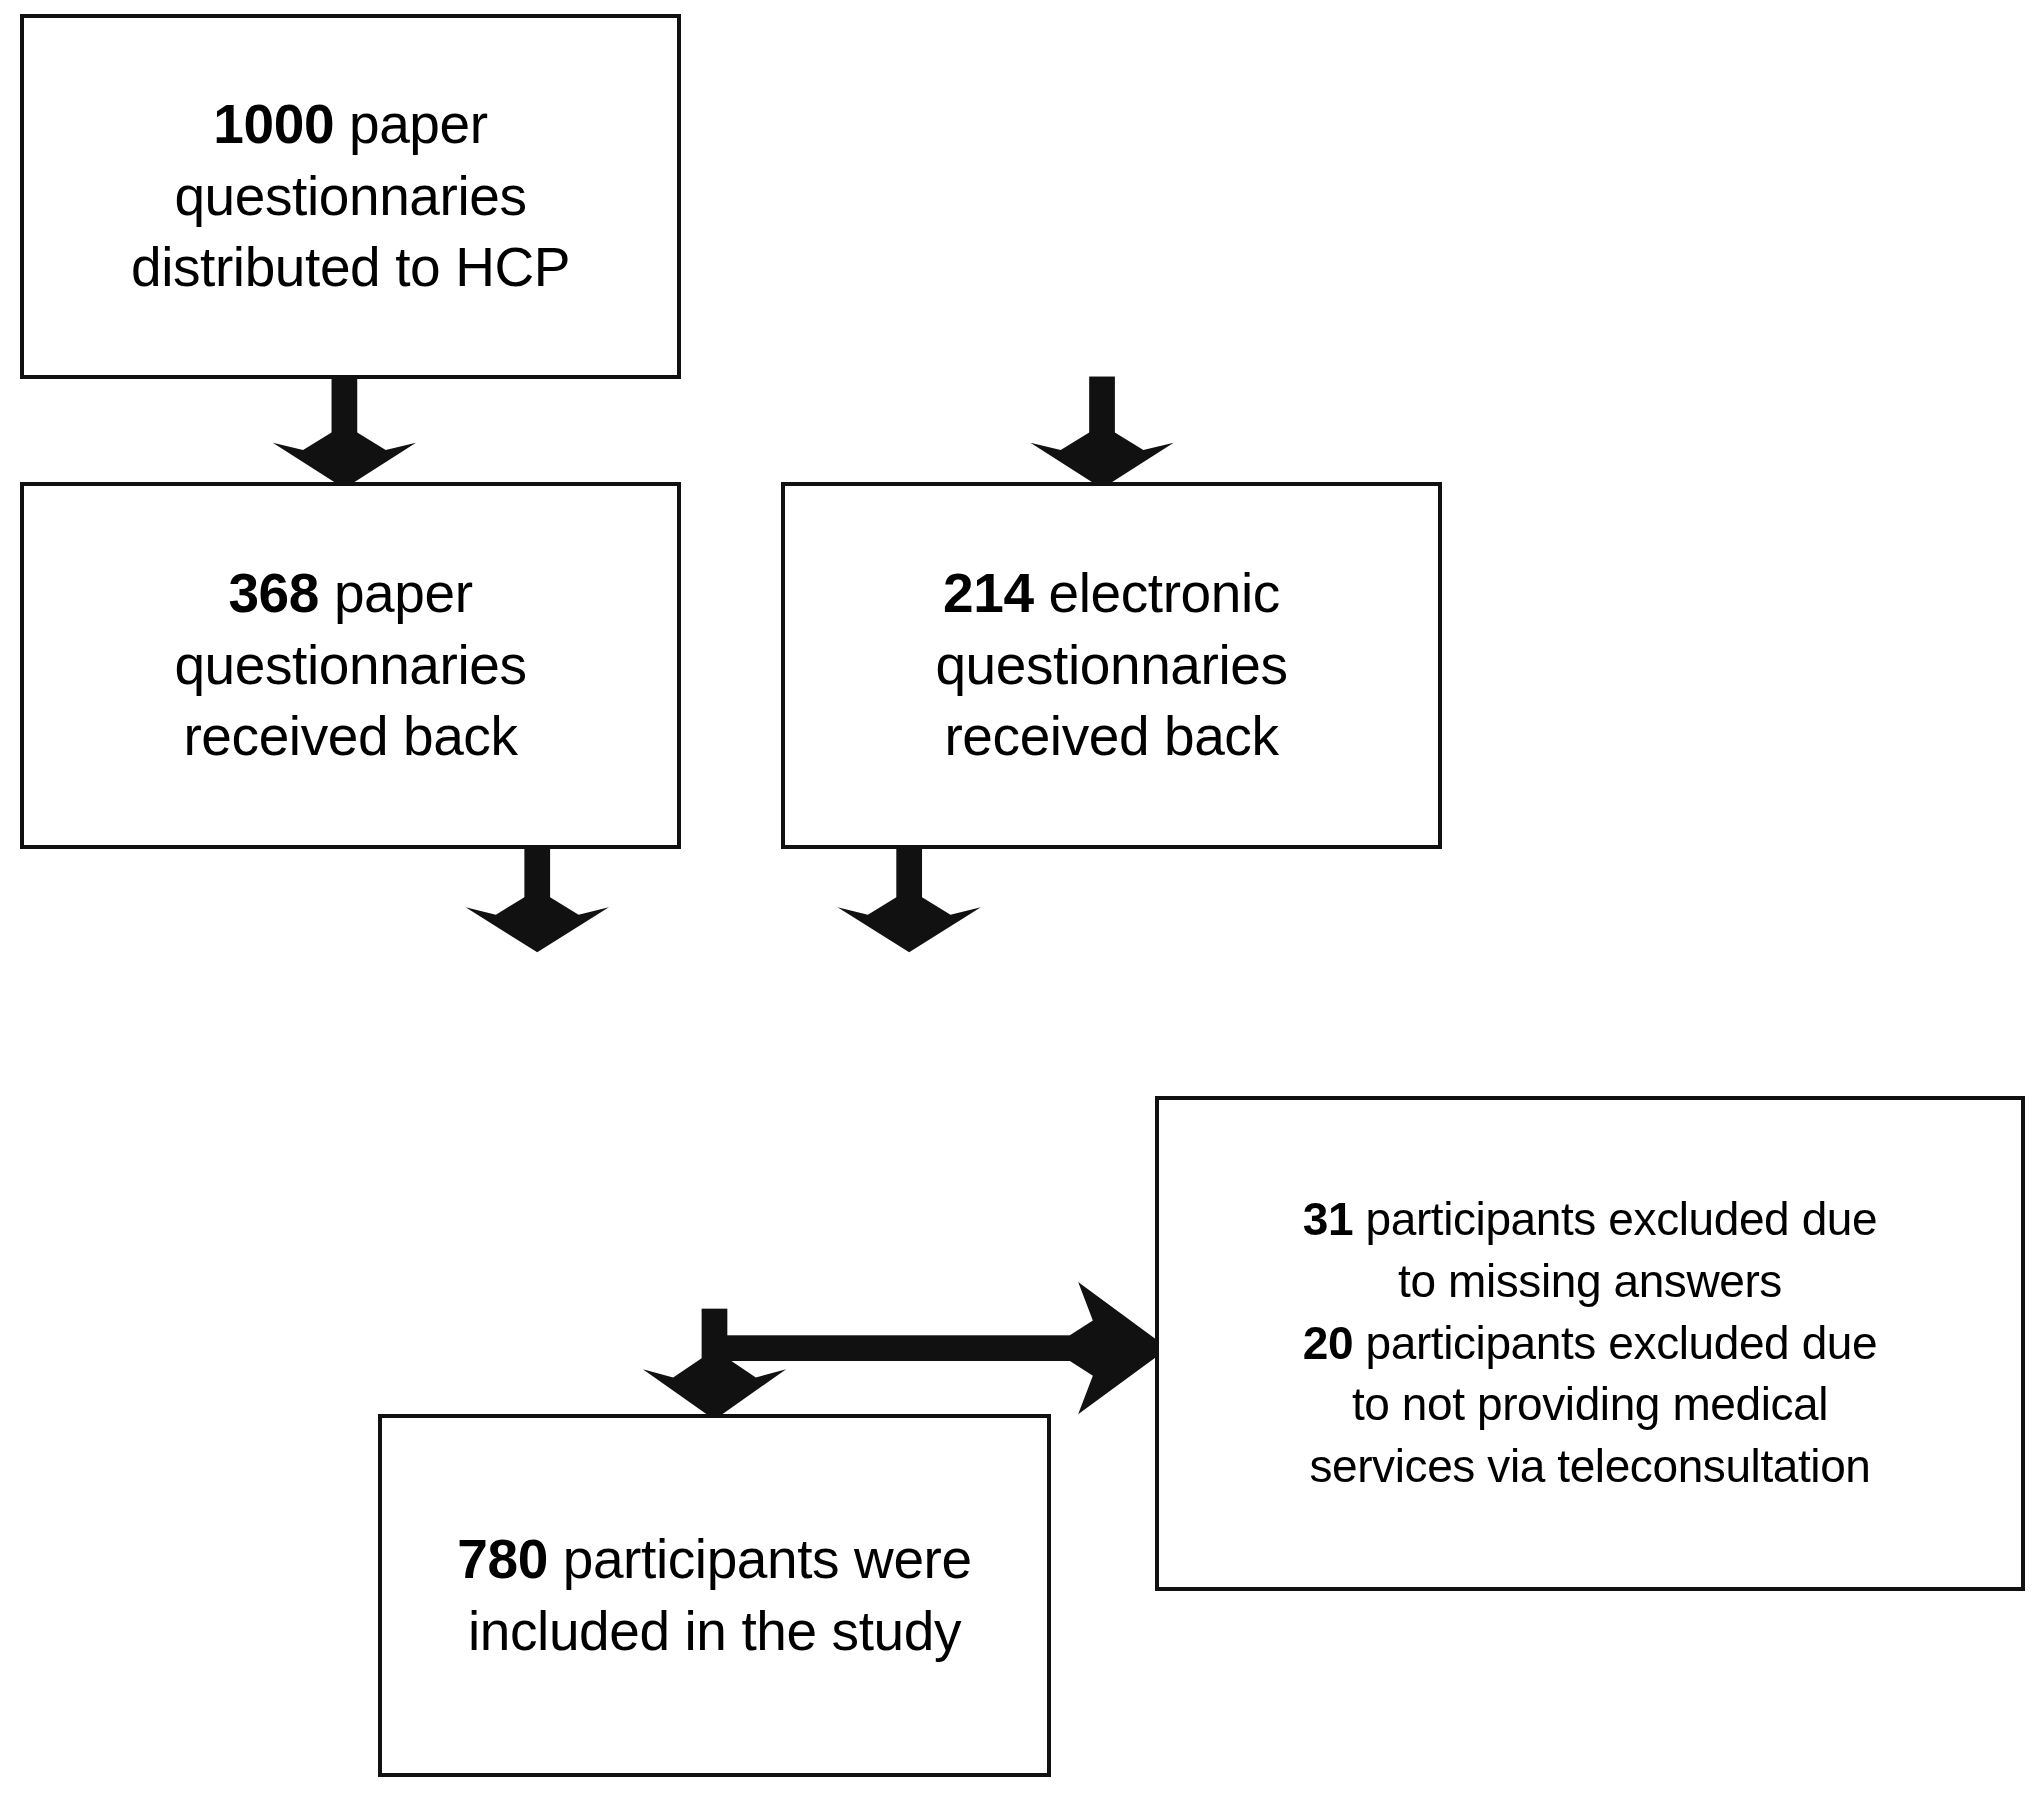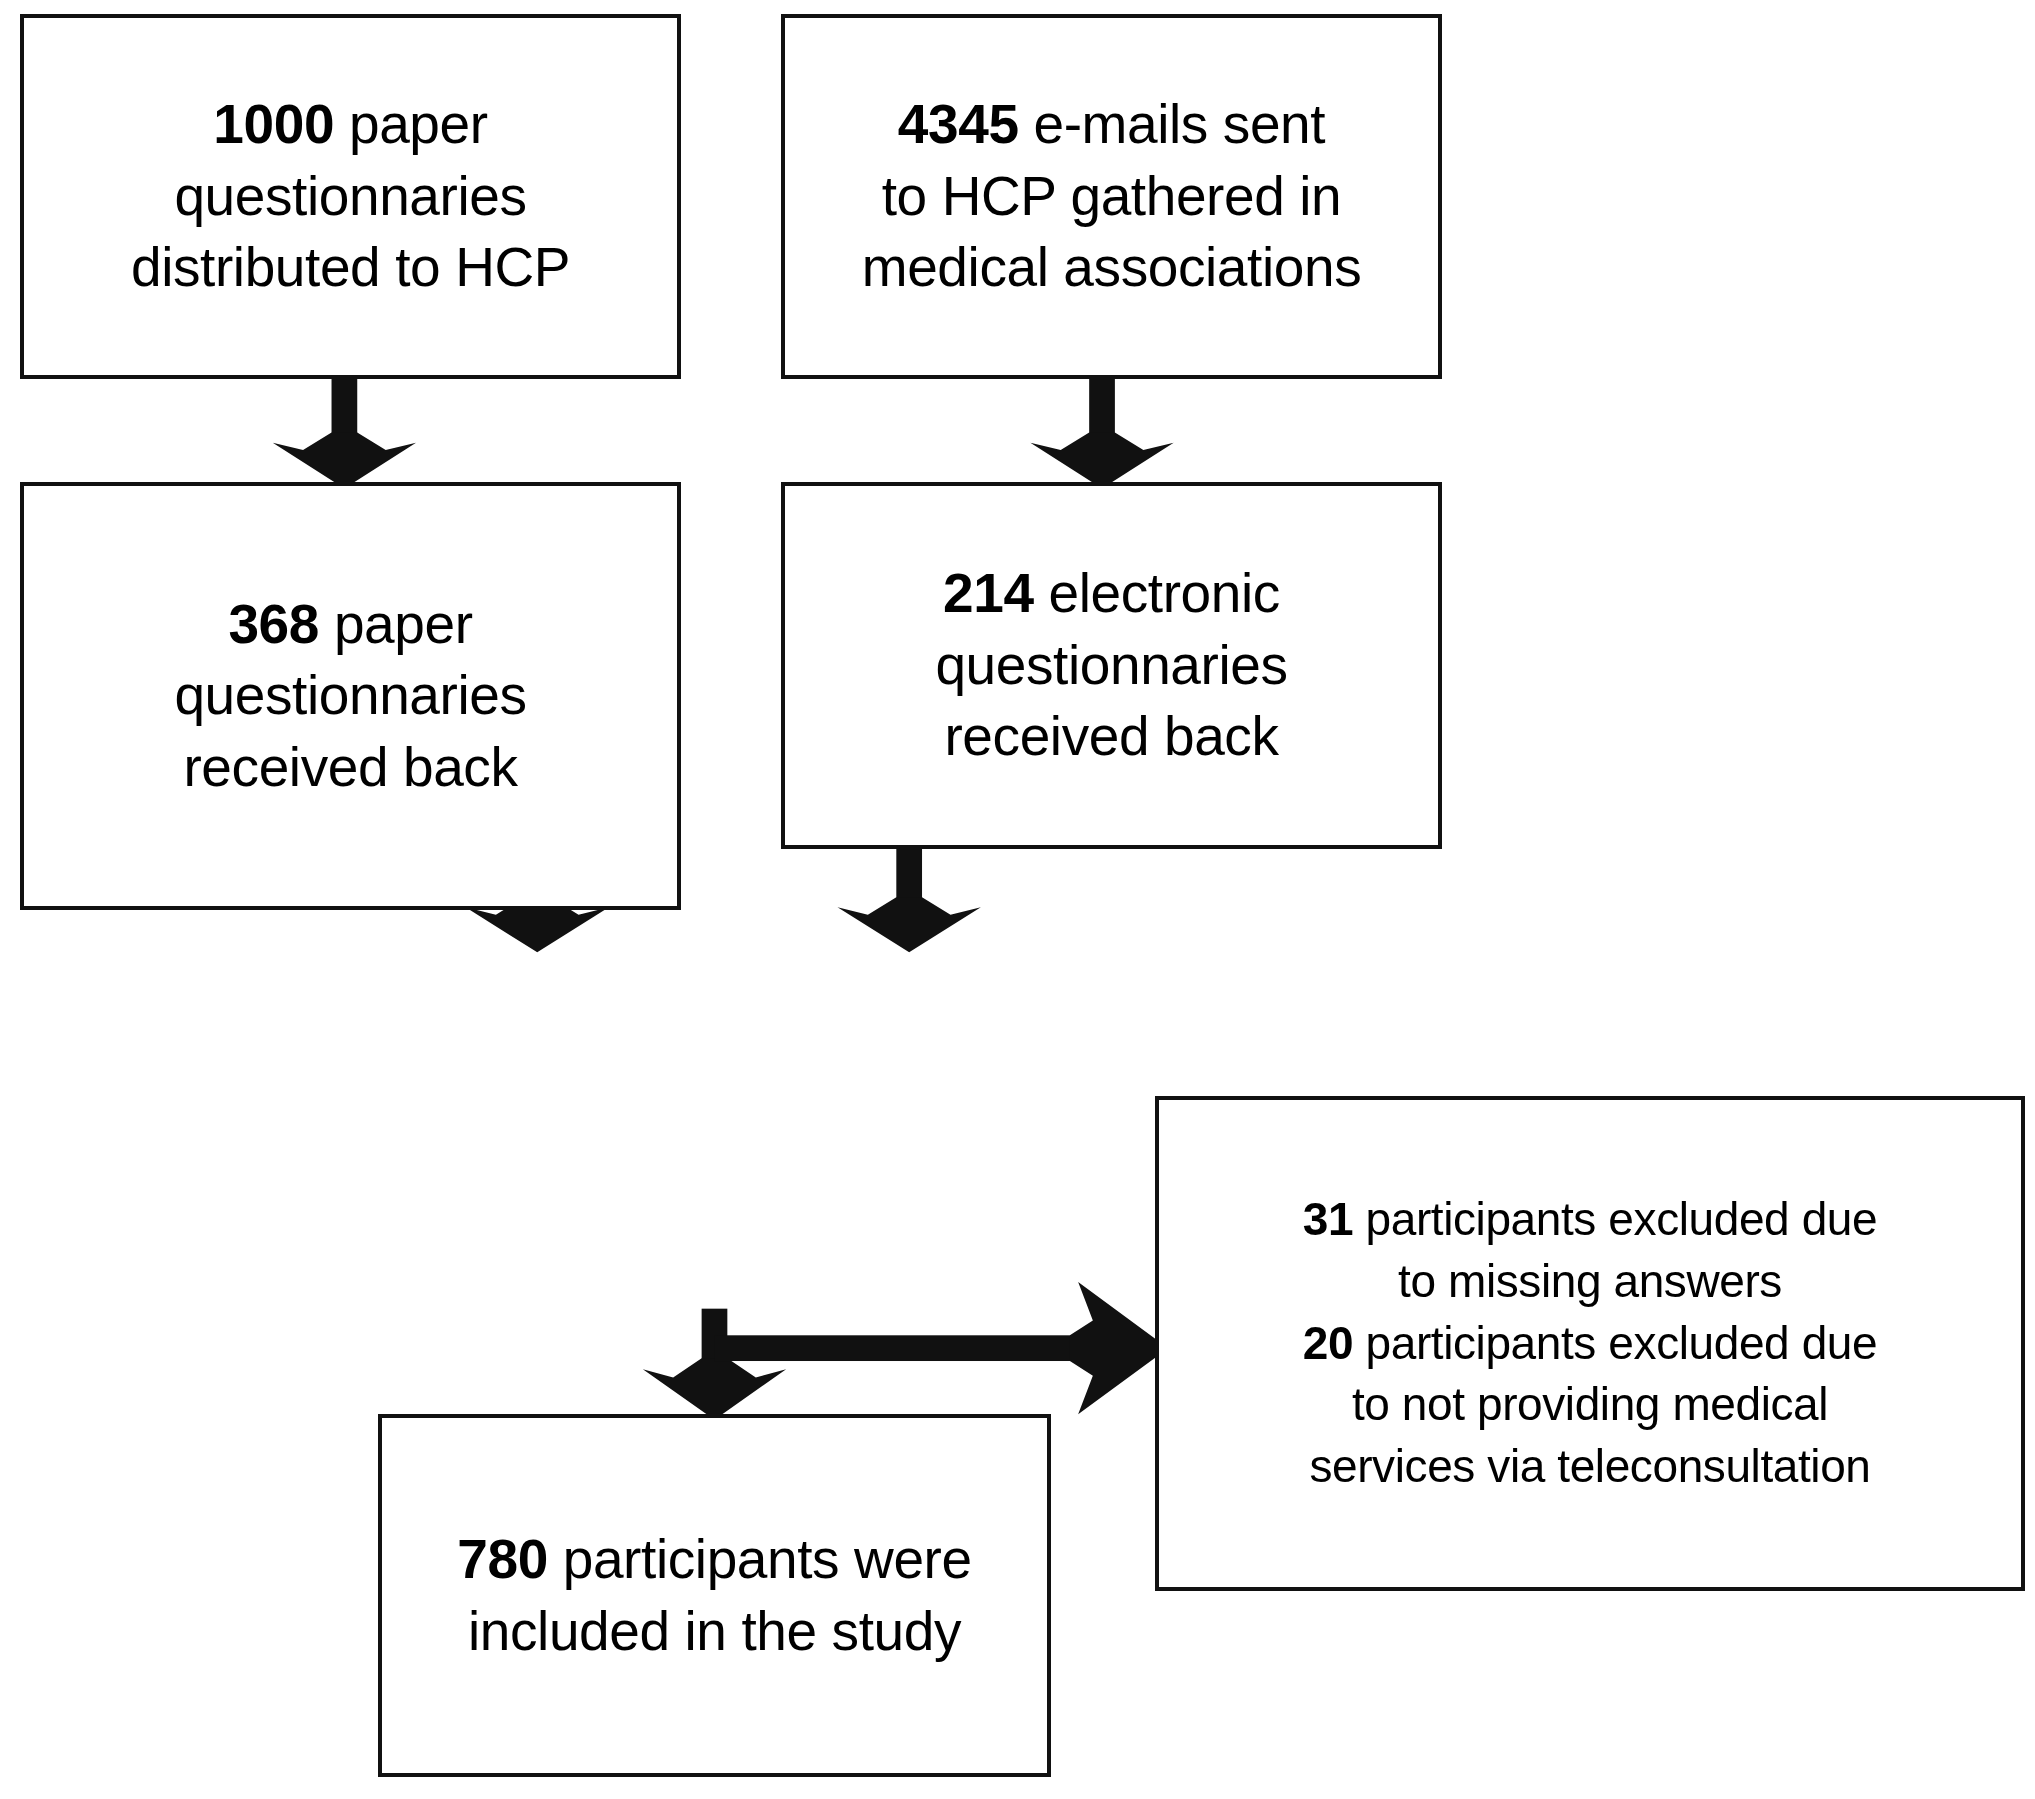--- a/index.html
+++ b/index.html
@@ -35,21 +35,21 @@
     font-size: 55px;
     letter-spacing: -0.4px;
     white-space: pre-line;
   }
   .node .num {
     font-weight: 700;
   }
   
   #node-paper-distributed { left: 20px;   top: 13.8px;   width: 661px;  height: 365px; }
   #node-emails-sent       { left: 781px;  top: 13.8px;   width: 661px;  height: 365px; }
-  #node-paper-received    { left: 20px;   top: 482px;  width: 661px;  height: 428px; }
+  #node-paper-received    { left: 20px;   top: 482px;  width: 661px;  height: 367px; }
   #node-electronic-received { left: 781px; top: 482px; width: 661px;  height: 367px; }
   #node-completed         { left: 378px;  top: 946px; width: 676px;  height: 365px; }
   #node-excluded          { left: 1155px; top: 1096px; width: 870px;  height: 495px; }
   #node-included          { left: 378px;  top: 1414px; width: 673px;  height: 363px; }
 
   #node-completed .txt     { font-size: 55px; }
   #node-excluded .txt      { font-size: 46px; line-height: 1.34; }
   #node-included .txt      { font-size: 55px; }
 
   .connector-layer {
@@ -101,25 +101,20 @@
 
     </svg>
   </div>
 
   <div class="node" id="node-paper-distributed">
     <span class="txt"><span class="num">1000</span><span> paper
 questionnaries
 distributed to HCP</span></span>
   </div>
 
-  <div class="node" id="node-emails-sent">
-    <span class="txt"><span class="num">4345</span><span> e-mails sent
-to HCP gathered in
-medical associations</span></span>
-  </div>
 
   <div class="node" id="node-paper-received">
     <span class="txt"><span class="num">368</span><span> paper
 questionnaries
 received back</span></span>
   </div>
 
   <div class="node" id="node-electronic-received">
     <span class="txt"><span class="num">214</span><span> electronic
 questionnaries

